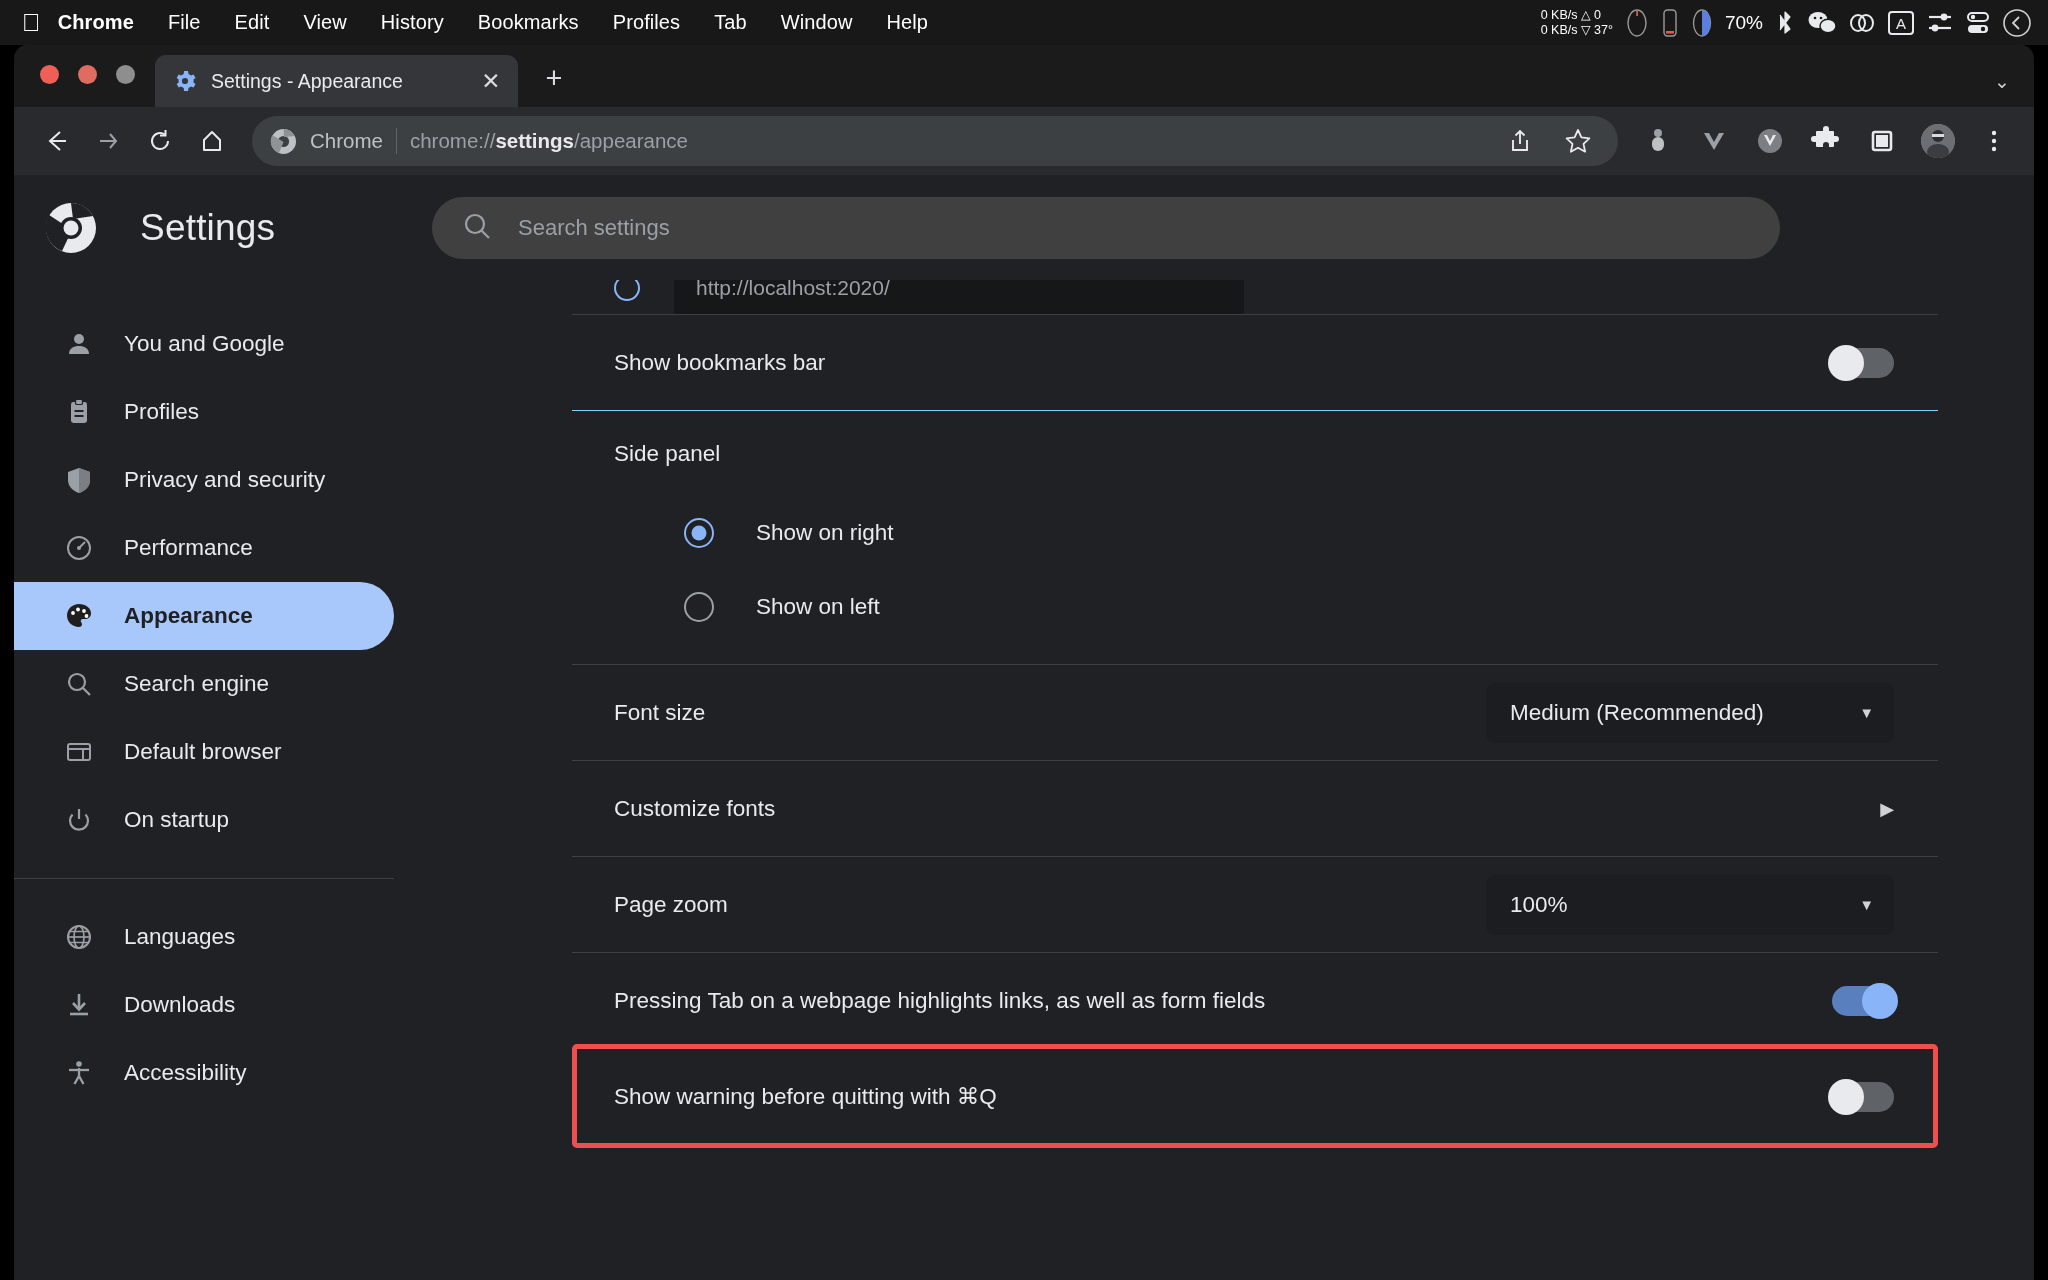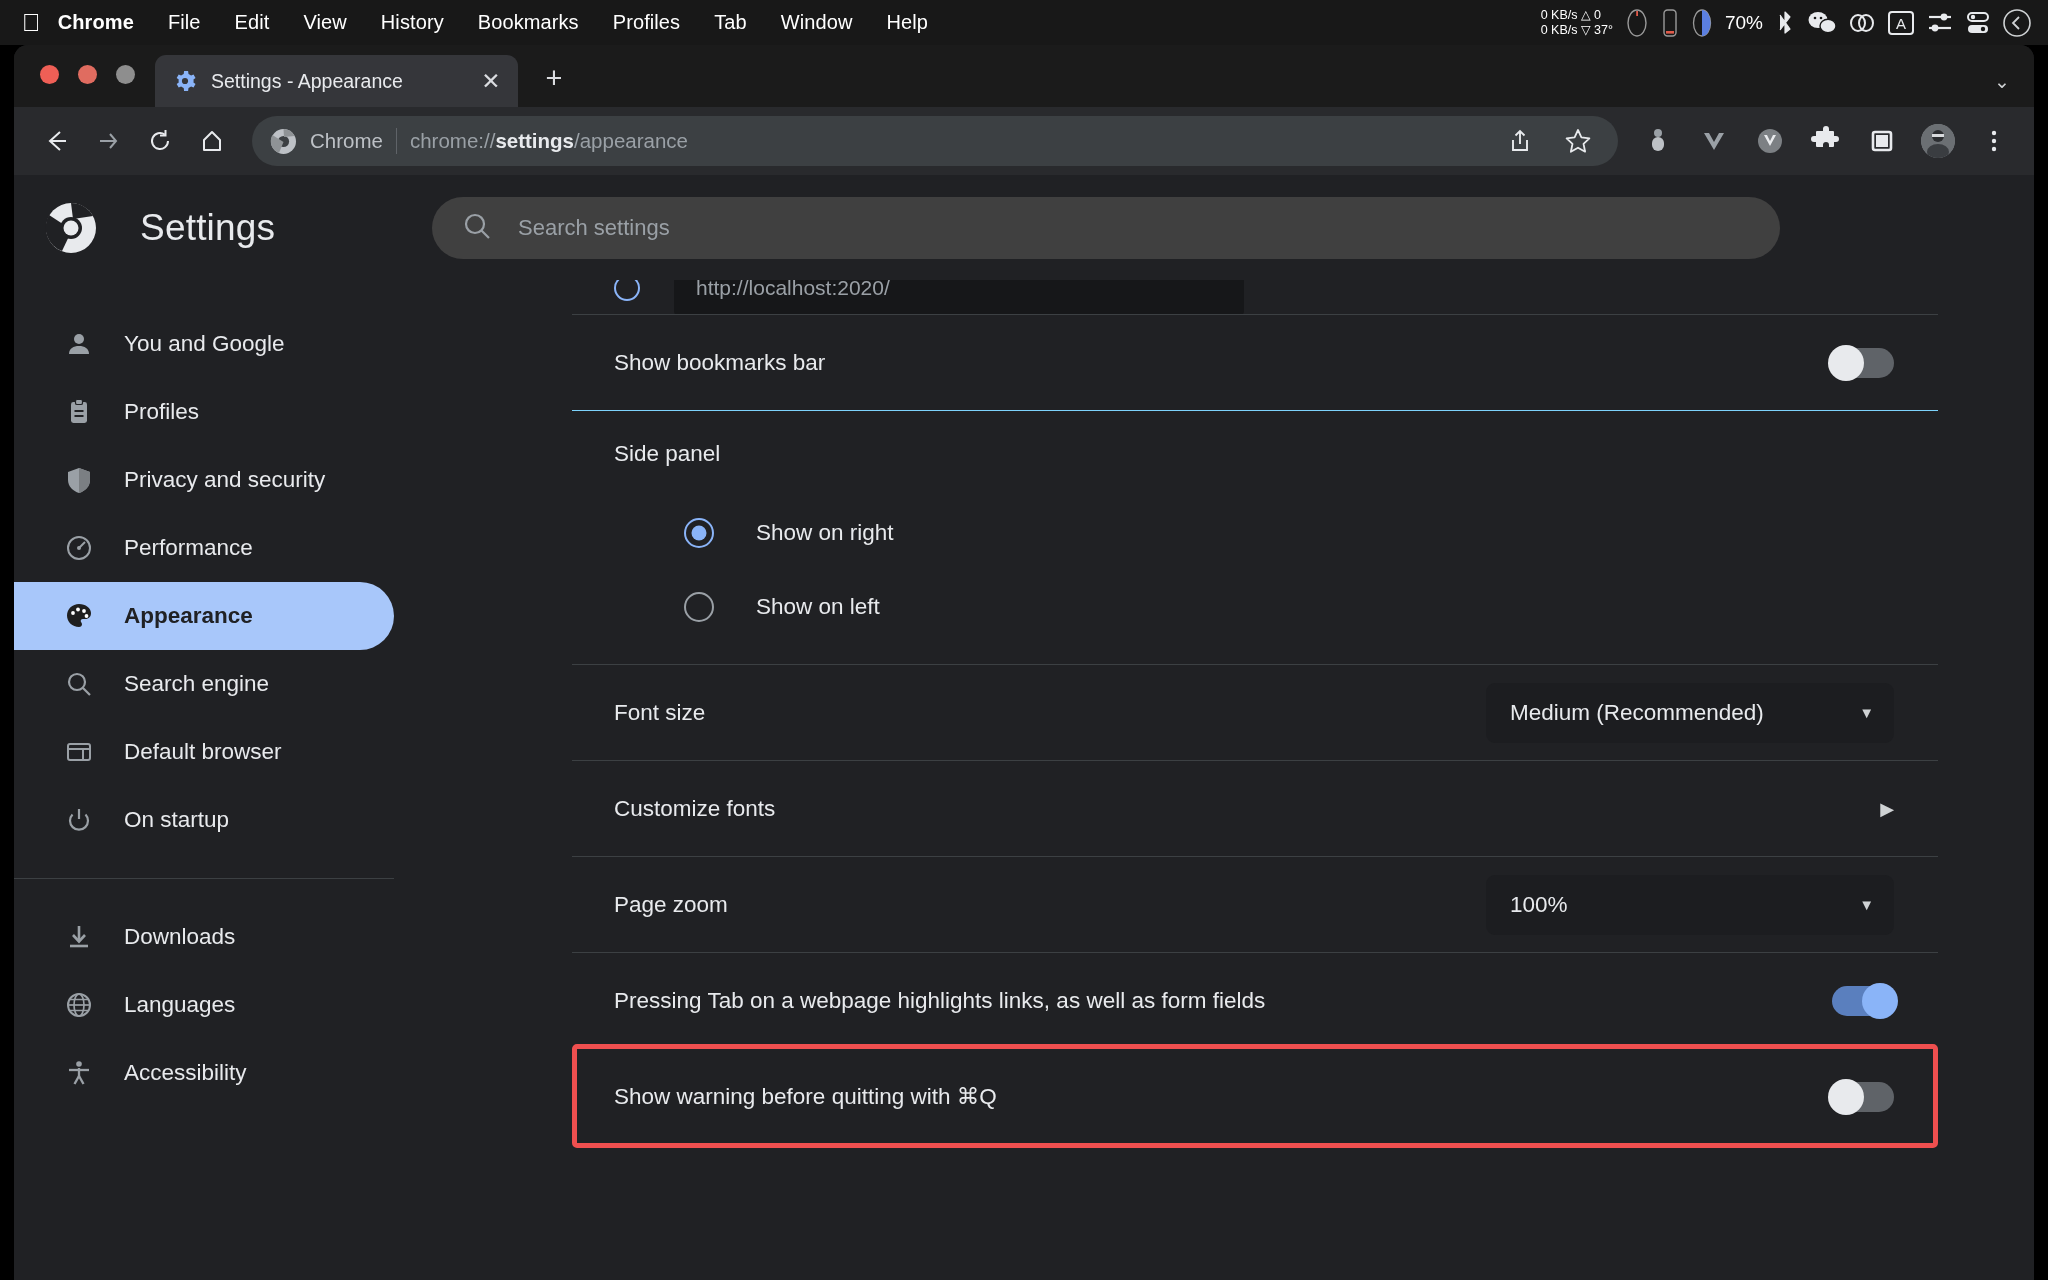--- a/index.html
+++ b/index.html
@@ -468,39 +468,39 @@
               </svg>
           </span>
           <span>On startup</span>
         </div>
 
         <div class="side-sep"></div>
 
         <div class="side-item">
           <span class="side-ic">
             <svg width="28" height="28" viewBox="0 0 28 28">
-                <line x1="14" y1="3" x2="14" y2="17" stroke="#9aa0a6" stroke-width="2.6"></line>
-                <path d="M8 12 L14 18.5 L20 12" fill="none" stroke="#9aa0a6" stroke-width="2.6"></path>
-                <line x1="5" y1="23" x2="23" y2="23" stroke="#9aa0a6" stroke-width="2.6"></line>
-              </svg>
-          </span>
-          <span>Downloads</span>
-        </div>
-
-        <div class="side-item">
-          <span class="side-ic">
-            <svg width="28" height="28" viewBox="0 0 28 28">
                 <circle cx="14" cy="14" r="11" fill="none" stroke="#9aa0a6" stroke-width="2"></circle>
                 <ellipse cx="14" cy="14" rx="5" ry="11" fill="none" stroke="#9aa0a6" stroke-width="1.7"></ellipse>
                 <line x1="3" y1="14" x2="25" y2="14" stroke="#9aa0a6" stroke-width="1.7"></line>
                 <line x1="5" y1="8.5" x2="23" y2="8.5" stroke="#9aa0a6" stroke-width="1.5"></line>
                 <line x1="5" y1="19.5" x2="23" y2="19.5" stroke="#9aa0a6" stroke-width="1.5"></line>
               </svg>
           </span>
           <span>Languages</span>
+        </div>
+
+        <div class="side-item">
+          <span class="side-ic">
+            <svg width="28" height="28" viewBox="0 0 28 28">
+                <line x1="14" y1="3" x2="14" y2="17" stroke="#9aa0a6" stroke-width="2.6"></line>
+                <path d="M8 12 L14 18.5 L20 12" fill="none" stroke="#9aa0a6" stroke-width="2.6"></path>
+                <line x1="5" y1="23" x2="23" y2="23" stroke="#9aa0a6" stroke-width="2.6"></line>
+              </svg>
+          </span>
+          <span>Downloads</span>
         </div>
 
         <div class="side-item">
           <span class="side-ic">
             <svg width="28" height="28" viewBox="0 0 28 28">
                 <circle cx="14" cy="5" r="2.8" fill="#9aa0a6"></circle>
                 <line x1="4" y1="11" x2="24" y2="11" stroke="#9aa0a6" stroke-width="2.3"></line>
                 <line x1="14" y1="9" x2="14" y2="18" stroke="#9aa0a6" stroke-width="2.3"></line>
                 <line x1="14" y1="17" x2="9.5" y2="25" stroke="#9aa0a6" stroke-width="2.3"></line>
                 <line x1="14" y1="17" x2="18.5" y2="25" stroke="#9aa0a6" stroke-width="2.3"></line>

